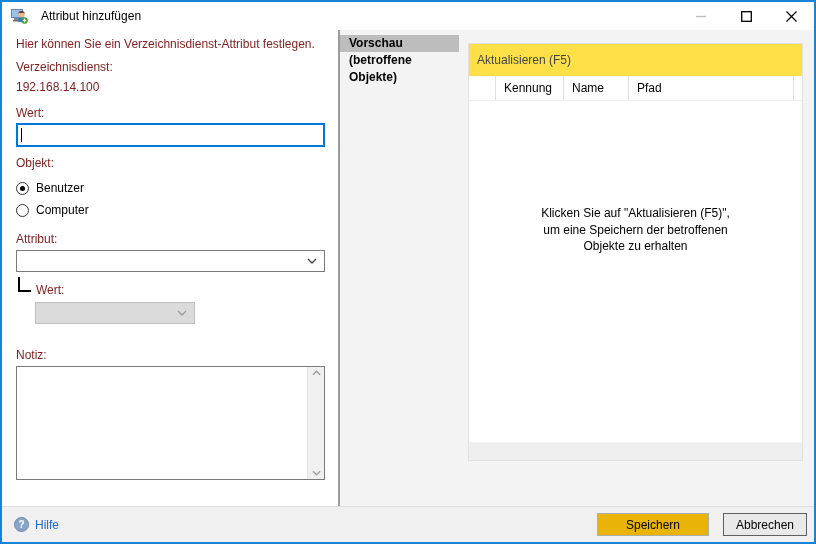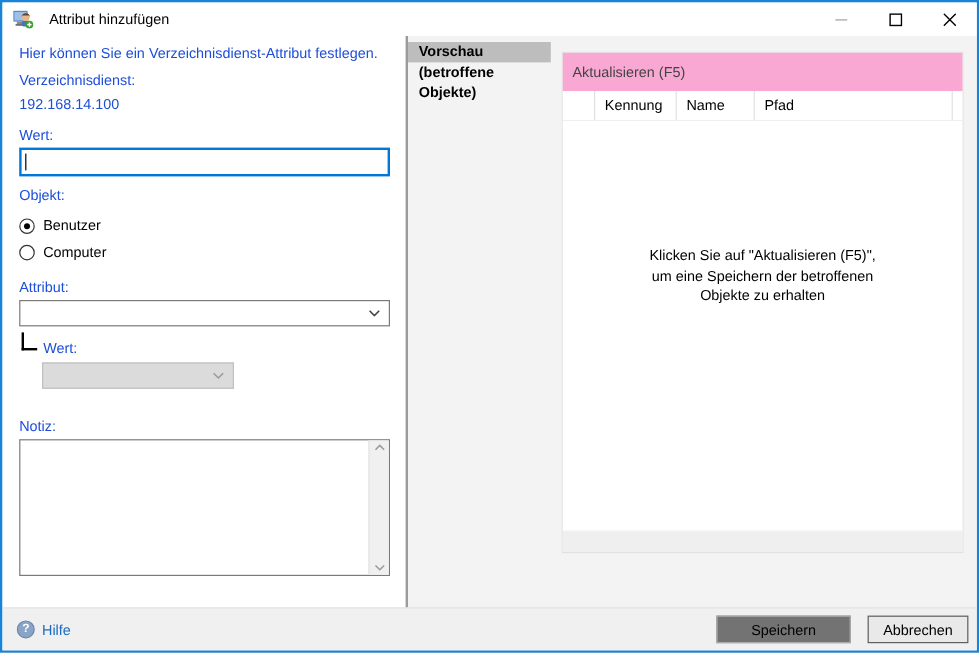--- a/index.html
+++ b/index.html
@@ -11,21 +11,21 @@
   }
   
   .titlebar{ height:28px; background:#fff; display:flex; align-items:center; }
   .app-icon{ margin-left:9px; width:17px; height:16px; flex:0 0 auto; }
   .title-text{ margin-left:13px; font-size:12px; color:#000; }
   .win-controls{ margin-left:auto; display:flex; height:100%; }
   .win-btn{ width:45px; height:100%; display:flex; align-items:center; justify-content:center; }
   
   .main{ display:flex; height:476px; }
   .left-panel{ position:relative; width:338px; background:#fff; border-right:2px solid #9b9b9b; }
-  .lp{ position:absolute; left:14px; font-size:12px; color:#1d4ed8; }
+  .lp{ position:absolute; left:14px; font-size:12px; color:#7f1d1d; }
   .field-input{
     position:absolute; left:14px; width:309px; height:24px;
     border:2px solid #0078d7; background:#fff; font-size:12px; padding:2px 4px;
     font-family:"Liberation Sans", sans-serif; outline:none;
   }
   .caret{ position:absolute; left:19px; width:1px; height:14px; background:#000; }
   .radio-row{ position:absolute; left:14px; display:flex; align-items:center; }
   .radio{ width:13px; height:13px; border-radius:50%; border:1px solid #333; background:#fff; position:relative; flex:0 0 auto; }
   .radio.checked::after{ content:""; position:absolute; left:3px; top:3px; width:5px; height:5px; border-radius:50%; background:#000; }
   .radio-label{ margin-left:7px; font-size:12px; }
@@ -45,39 +45,39 @@
   
   .right-area{ flex:1; background:#f3f3f3; display:flex; flex-direction:row; }
   .preview-header{
     margin-top:5px; height:17px; background:#bdbdbd; color:#000;
     font-size:12px; font-weight:bold; line-height:17px; padding-left:9px;
   }
   .preview-panel{
     margin:13px 11px 0 9px; height:418px; background:#fff;
     border:1px solid #e0e0e0; display:flex; flex-direction:column;
   }
-  .refresh-bar{ height:32px; background:#f9a8d4; font-size:12px; color:#444; line-height:32px; padding-left:8px; }
+  .refresh-bar{ height:32px; background:#fde047; font-size:12px; color:#444; line-height:32px; padding-left:8px; }
   .col-headers{ height:25px; display:flex; font-size:12px; color:#000; border-bottom:1px solid #eee; background:#fff; }
   .col{ display:flex; align-items:center; padding-left:8px; border-left:1px solid #e0e0e0; }
   .col-spacer{ width:26px; border-left:none; }
   .col-kennung{ width:68px; }
   .col-name{ width:65px; }
   .col-pfad{ width:165px; }
   .col-rest{ flex:1; }
   .table-body{ flex:1; position:relative; background:#fff; }
   .empty-msg{ position:absolute; top:104px; left:0; right:0; text-align:center; font-size:12px; line-height:1.38; color:#000; }
   .panel-bottom-strip{ height:18px; background:#efefef; border-top:1px solid #f3f3f3; }
   
   .footer{ height:36px; background:#f0f0f0; border-top:1px solid #dfdfdf; display:flex; align-items:center; }
   .help-link{ display:flex; align-items:center; margin-left:12px; cursor:pointer; }
   .help-icon{ width:15px; height:15px; border-radius:50%; background:#8aa4c8; border:1px solid #6f86a8; color:#fff; font-size:10px; font-weight:bold; display:flex; align-items:center; justify-content:center; }
   .help-text{ margin-left:6px; font-size:12px; color:#1c6ac2; }
   .btn{
     height:23px; font-size:12px; font-family:"Liberation Sans", sans-serif;
-    background:#737373; border:1px solid #adadad; color:#000; text-align:center;
+    background:#eab308; border:1px solid #adadad; color:#000; text-align:center;
   }
   .btn-save{ width:112px; margin-left:auto; }
   .btn-cancel{ width:84px; margin-left:14px; margin-right:7px; border-color:#5f5f5f; background:#e9e9e9; }
 </style>
 </head>
 <body>
 
 <div class="window">
 
   <div class="titlebar">

